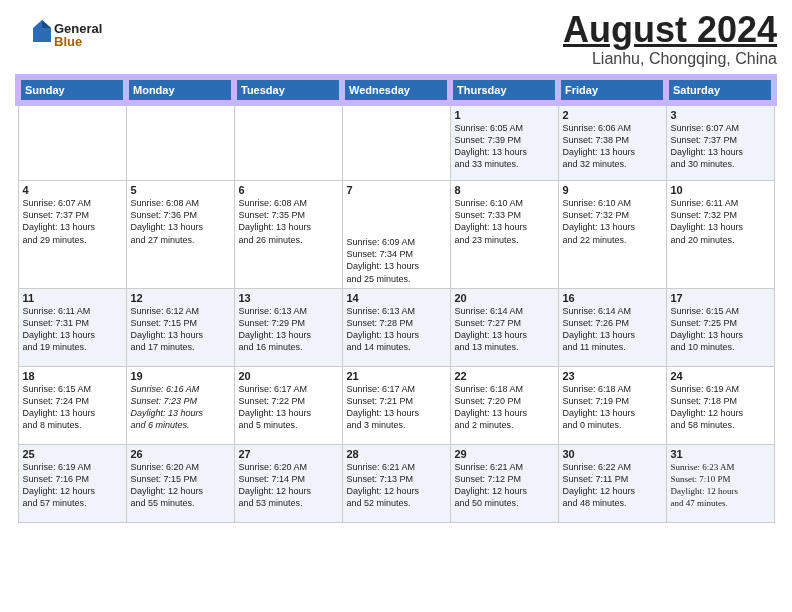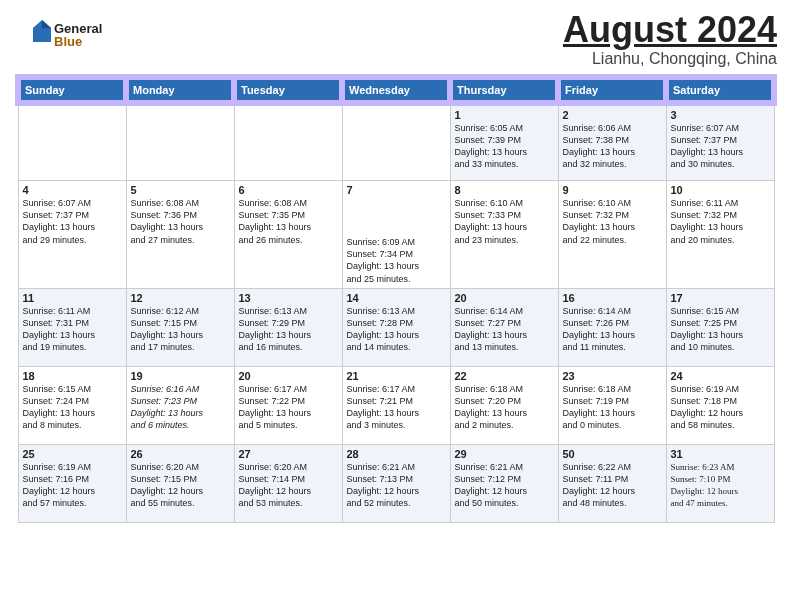--- a/index.html
+++ b/index.html
@@ -351,21 +351,21 @@
 and 52 minutes.</div>
           </td>
           <td>
             <span class="day-num">29</span>
             <div class="day-info" style="white-space: pre-line;">Sunrise: 6:21 AM
 Sunset: 7:12 PM
 Daylight: 12 hours
 and 50 minutes.</div>
           </td>
           <td>
-            <span class="day-num">50</span>
+            <span class="day-num">30</span>
             <div class="day-info" style="white-space: pre-line;">Sunrise: 6:22 AM
 Sunset: 7:11 PM
 Daylight: 12 hours
 and 48 minutes.</div>
           </td>
           <td>
             <span class="day-num">31</span>
             <div class="day-info" style="white-space: pre-line; font-family: Liberation Serif, serif;">Sunrise: 6:23 AM
 Sunset: 7:10 PM
 Daylight: 12 hours

